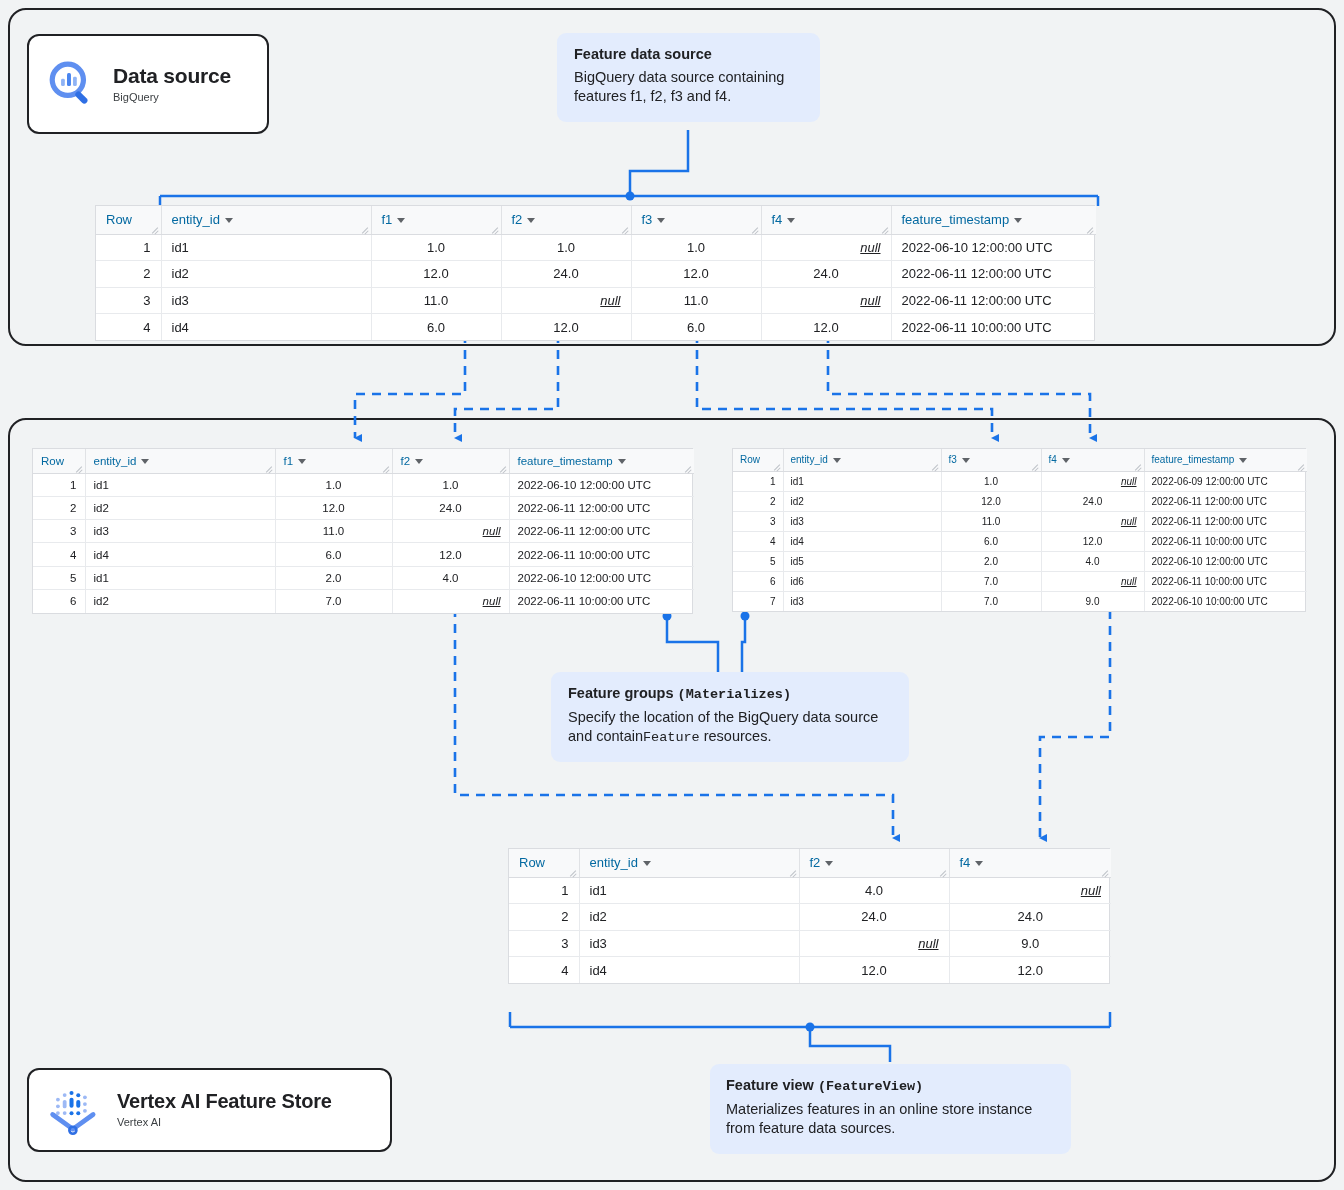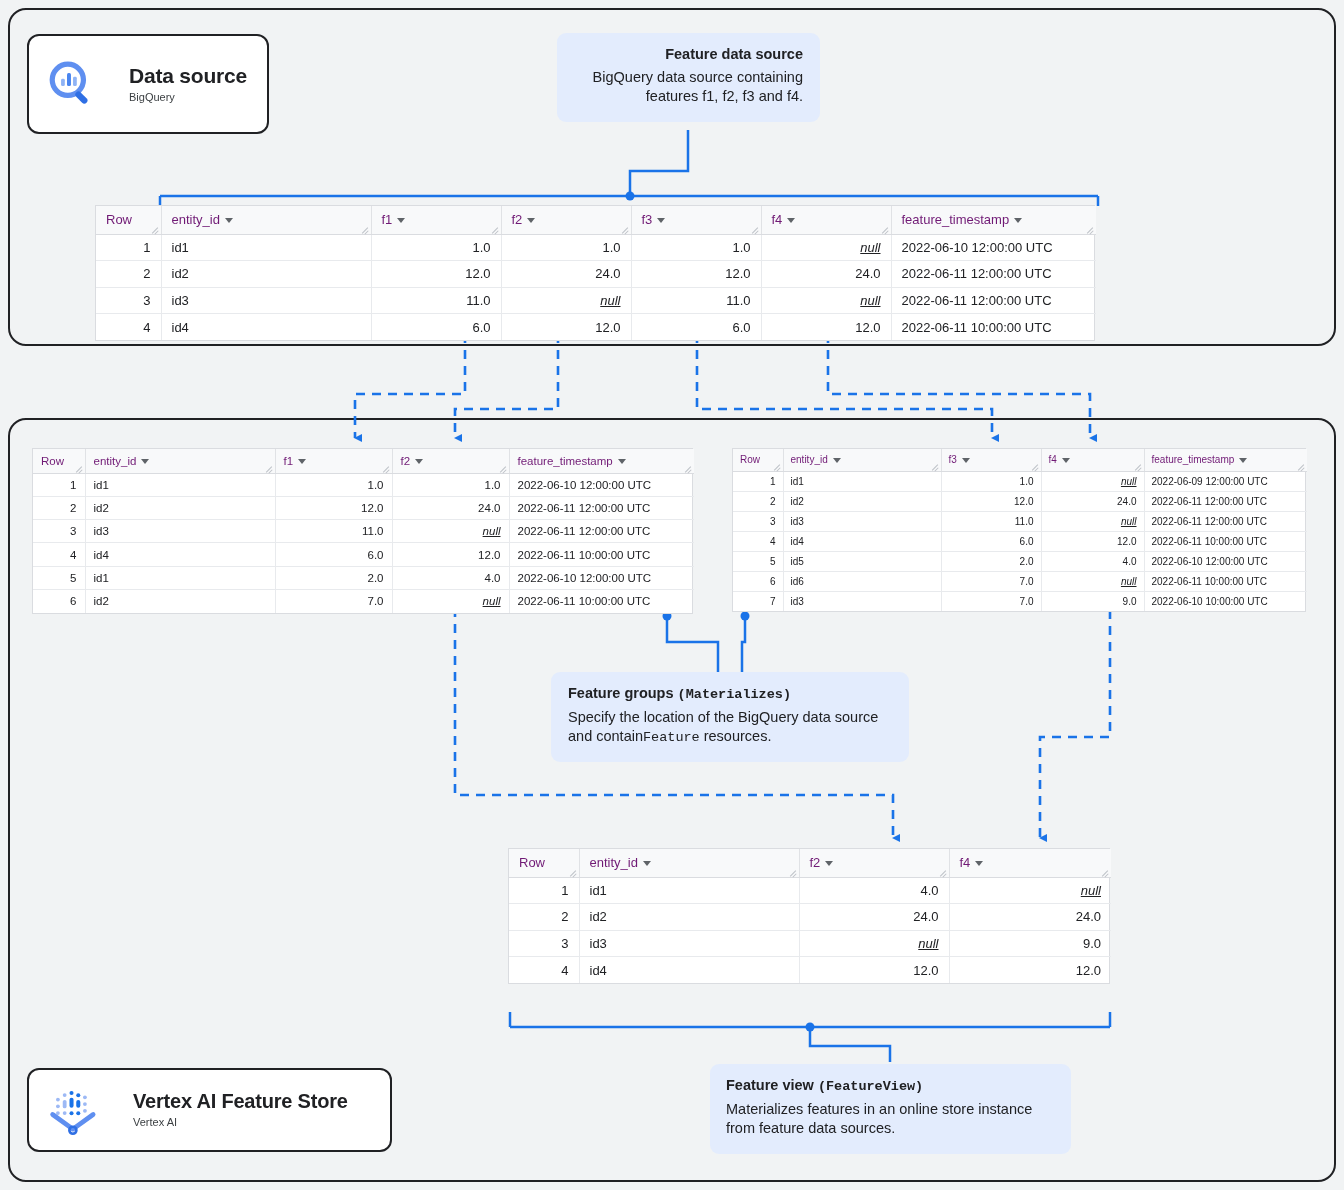--- a/index.html
+++ b/index.html
@@ -24,21 +24,21 @@
 
   
   .chip {
     position: absolute;
     background: #ffffff;
     border: 2.5px solid #202124;
     border-radius: 12px;
     display: flex;
     align-items: center;
     padding: 0 18px;
-    gap: 32px;
+    gap: 16px;
   }
   #chip-datasource { left: 27px; top: 34px; width: 242px; height: 100px; }
   #chip-featurestore { left: 27px; top: 1068px; width: 365px; height: 84px; }
   .chip-text .chip-title {
     font-size: 21px; font-weight: bold; color: #202124; line-height: 1.15;
     letter-spacing: -0.2px;
   }
   #chip-featurestore .chip-title { font-size: 20px; }
   .chip-text .chip-sub {
     font-size: 11px; color: #3c4043; line-height: 1.3; margin-top: 2px;
@@ -51,52 +51,52 @@
     background: #e3ecfd;
     border-radius: 9px;
     padding: 13px 17px 15px 17px;
   }
   .note-title {
     font-size: 14.5px; font-weight: bold; color: #202124; margin-bottom: 6px;
   }
   .note-title .mono { font-family: "Liberation Mono", monospace; font-size: 13.5px; font-weight: bold; }
   .note-body { font-size: 14.5px; color: #202124; line-height: 1.33; }
   .note-body .mono { font-family: "Liberation Mono", monospace; font-size: 13.5px; }
-  #note-feature-data-source { left: 557px; top: 33px;  width: 263px; text-align: right; }
+  #note-feature-data-source { left: 557px; top: 33px;  width: 263px; }
   #note-feature-groups      { left: 551px; top: 672px; width: 358px; }
   #note-feature-view        { left: 710px; top: 1064px; width: 361px; padding-left: 16px; }
 
   
   .tbl {
     position: absolute;
     background: #ffffff;
     border: 1px solid #dadce0;
     border-collapse: collapse;
     font-family: "Liberation Sans", sans-serif;
   }
   .tbl table { border-collapse: collapse; width: 100%; table-layout: fixed; }
   .tbl th {
     background: #f8f9fa;
     border-right: 1px solid #e0e2e5;
     border-bottom: 1px solid #dadce0;
-    color: #701a75;
+    color: #0369a1;
     font-weight: normal;
     text-align: left;
     position: relative;
     vertical-align: middle;
   }
   .tbl td {
     border-right: 1px solid #e8eaed;
     border-bottom: 1px solid #e8eaed;
     color: #202124;
     vertical-align: middle;
   }
   .tbl th:last-child, .tbl td:last-child { border-right: none; }
   .tbl tr:last-child td { border-bottom: none; }
-  .col-num { text-align: right; }
+  .col-num { text-align: center; }
   .col-row { text-align: right; color: #202124; }
   .cell-null { font-style: italic; color: #80868b; text-align: right; text-decoration: underline; }
   .caret { display:inline-block; margin-left: 5px; vertical-align: middle;
            border-left: 4px solid transparent; border-right: 4px solid transparent;
            border-top: 5px solid #5f6368; }
   .resizer {
     position: absolute; right: 2px; bottom: 1px; width: 8px; height: 8px;
     pointer-events: none;
   }
   .resizer::before, .resizer::after {

